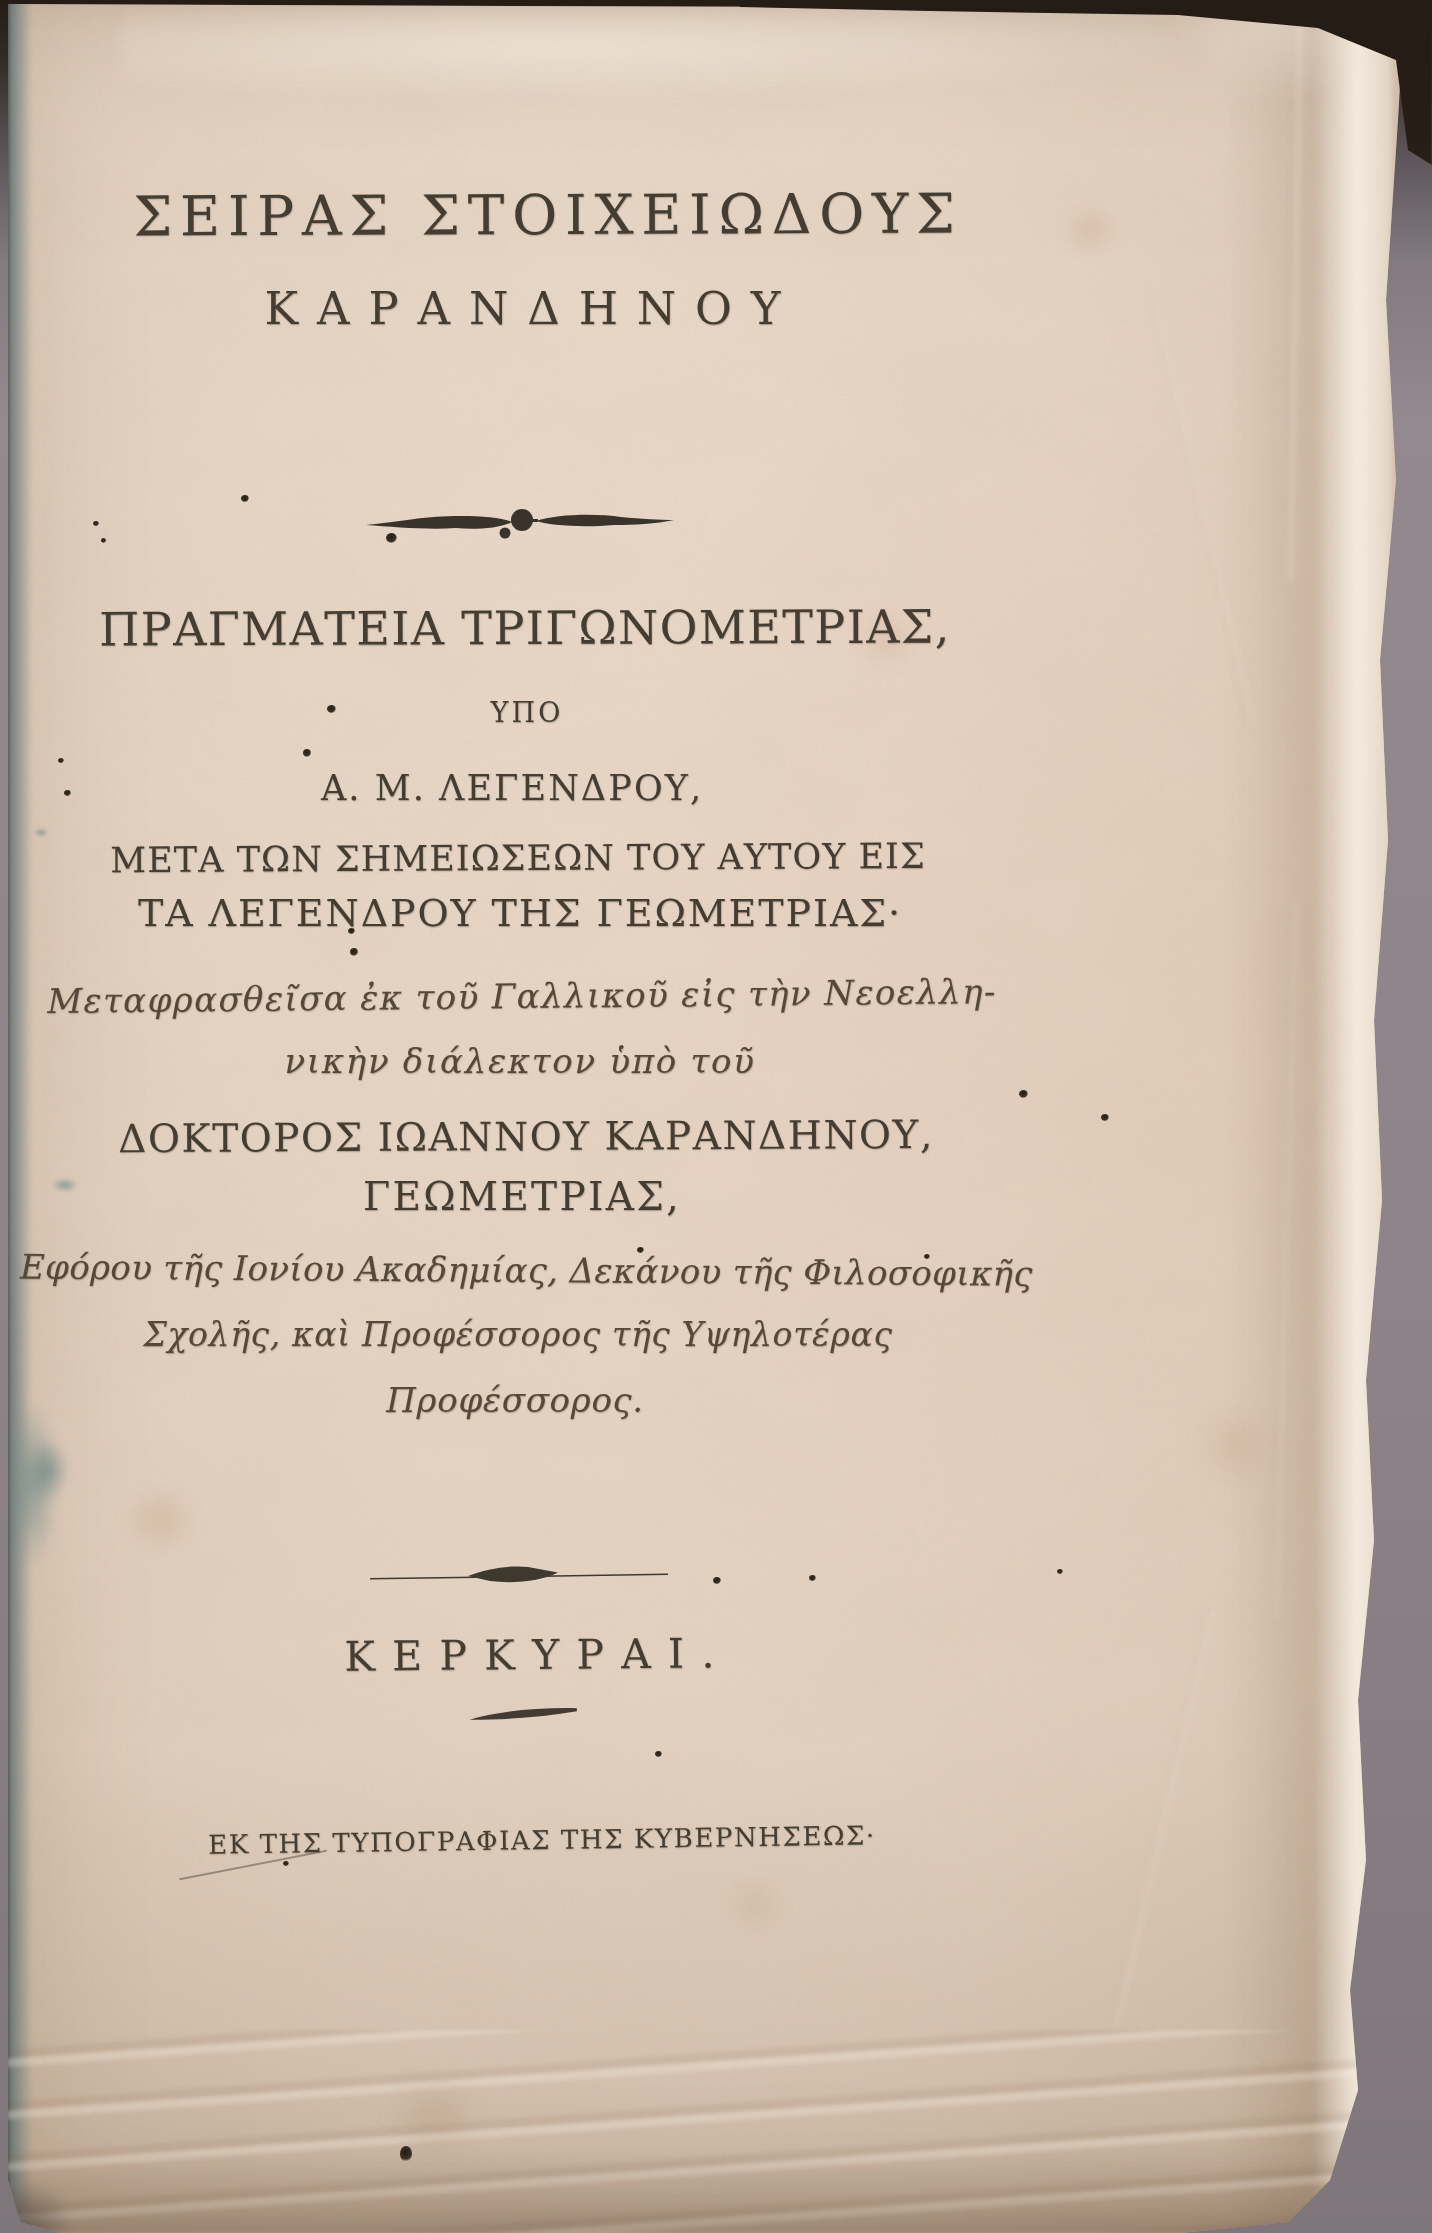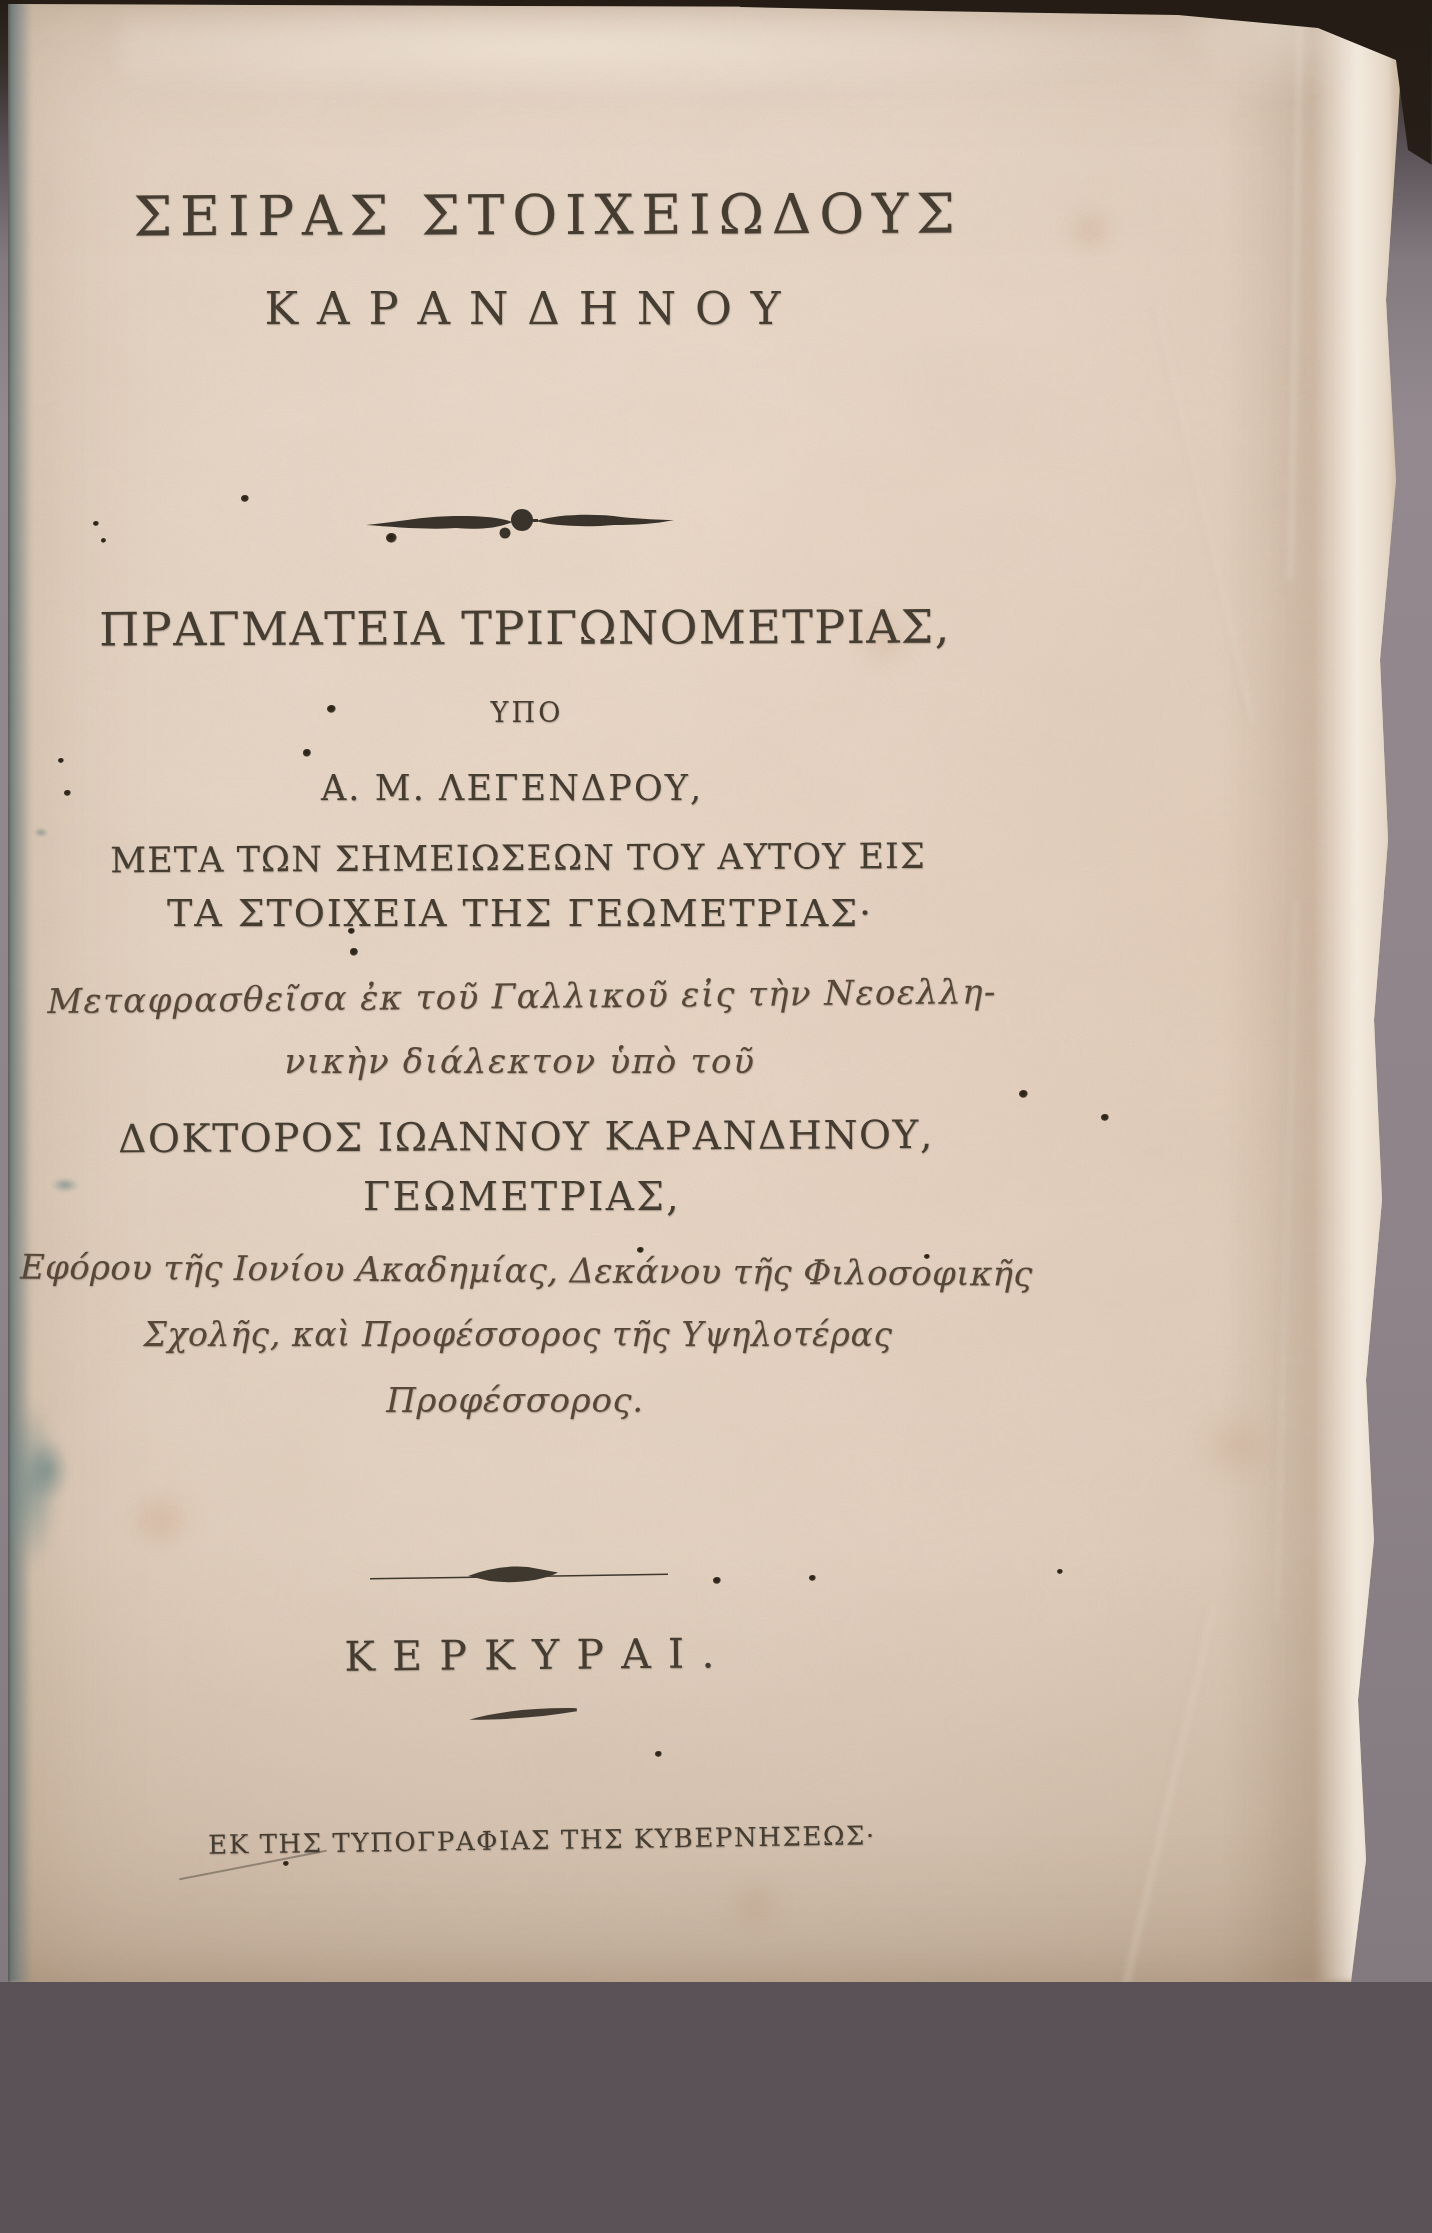--- a/index.html
+++ b/index.html
@@ -1,20 +1,20 @@
 <!DOCTYPE html>
 <html style="--paper: #e8d7c7; --paper-deep: #d9c5b0; --ink: #463e33; --ink-light: #57493b; --background: #8b8288; --dark-corner: #241c15; --left-blue: #7e8c90;"><head>
 <meta charset="utf-8">
 <style>
   :root{
     --paper:#e8d7c7; --paper-deep:#d9c5b0; --ink:#463e33; --ink-light:#57493b;
     --background:#8b8288; --dark-corner:#241c15; --left-blue:#7e8c90;
   }
   html,body{margin:0;padding:0;background:#5a5257;}
-  .stage{position:relative;width:1432px;height:1982px;overflow:hidden;
+  .stage{position:relative;width:1432px;height:2233px;overflow:hidden;
     background:linear-gradient(180deg,#241c15 0px,#332b26 60px,#5b5358 150px,#837a80 260px,#93898f 420px,#8d8389 1300px,#7f767c 2233px);
     font-family:"DejaVu Serif","Liberation Serif",serif;}
   
   .paper{position:absolute;inset:0;
     clip-path:polygon(8px 4px,1060px 8px,1404px 14px,1398px 120px,1386px 300px,1396px 480px,1380px 660px,1388px 840px,1374px 1020px,1382px 1200px,1366px 1380px,1374px 1540px,1358px 1700px,1366px 1860px,1350px 1990px,1358px 2090px,1330px 2180px,1288px 2222px,1180px 2233px,60px 2233px,20px 2222px,8px 2180px);
     background:
       linear-gradient(to bottom, rgba(0,0,0,0) 78%, rgba(110,85,60,0.10) 93%, rgba(100,75,55,0.18) 100%),
       radial-gradient(ellipse at 85% 45%, rgba(228,198,178,0.35) 0%, rgba(228,198,178,0) 55%),
       radial-gradient(ellipse at 45% 28%, #eedecf 0%, #e9d8c8 40%, #e3d1c0 65%, #dac6b3 85%, #cfbaa6 100%);
     box-shadow:inset 0 0 140px rgba(120,90,60,0.28), inset 0 0 34px rgba(130,100,70,0.18);}
@@ -147,21 +147,21 @@
       </div>
 
       <div class="line caps" style="top:605px;font-size:46px;letter-spacing:0.03em;transform:translateX(-5px) rotate(-0.2deg);">ΠΡΑΓΜΑΤΕΙΑ ΤΡΙΓΩΝΟΜΕΤΡΙΑΣ,</div>
 
       <div class="line caps" style="top:699px;font-size:27px;letter-spacing:0.12em;transform:translateX(-3px);">ΥΠΟ</div>
 
       <div class="line caps" style="top:771px;font-size:35px;letter-spacing:0.06em;transform:translateX(-18px);">Α. Μ. ΛΕΓΕΝΔΡΟΥ,</div>
 
       <div class="line caps" style="top:841px;font-size:35px;letter-spacing:0.03em;transform:translateX(-12px) rotate(-0.3deg);">ΜΕΤΑ ΤΩΝ ΣΗΜΕΙΩΣΕΩΝ ΤΟΥ ΑΥΤΟΥ ΕΙΣ</div>
 
-      <div class="line caps" style="top:894px;font-size:38px;letter-spacing:0.05em;transform:translateX(-10px);">ΤΑ ΣΤΟΙΧΕΙΑ ΤΗΣ ΓΕΩΜΕΤΡΙΑΣ·</div>
+      <div class="line caps" style="top:894px;font-size:38px;letter-spacing:0.05em;transform:translateX(-10px);">ΤΑ ΛΕΓΕΝΔΡΟΥ ΤΗΣ ΓΕΩΜΕΤΡΙΑΣ·</div>
 
       <div class="line ital" style="top:979px;font-size:34px;letter-spacing:0.04em;transform:translateX(-8px) rotate(-0.6deg);">Μεταφρασθεῖσα ἐκ τοῦ Γαλλικοῦ εἰς τὴν Νεοελλη-</div>
 
       <div class="line ital" style="top:1044px;font-size:34px;letter-spacing:0.05em;transform:translateX(-10px);">νικὴν διάλεκτον ὑπὸ τοῦ</div>
 
       <div class="line caps" style="top:1117px;font-size:39px;letter-spacing:0.04em;transform:translateX(-4px) rotate(-0.3deg);">ΔΟΚΤΟΡΟΣ ΙΩΑΝΝΟΥ ΚΑΡΑΝΔΗΝΟΥ,</div>
 
       <div class="line caps" style="top:1177px;font-size:39px;letter-spacing:0.06em;transform:translateX(-8px);">ΓΕΩΜΕΤΡΙΑΣ,</div>
 
       <div class="line ital" style="top:1253px;font-size:34px;letter-spacing:0.01em;transform:translateX(-10px) rotate(0.4deg);">Εφόρου τῆς Ιονίου Ακαδημίας, Δεκάνου τῆς Φιλοσοφικῆς</div>

